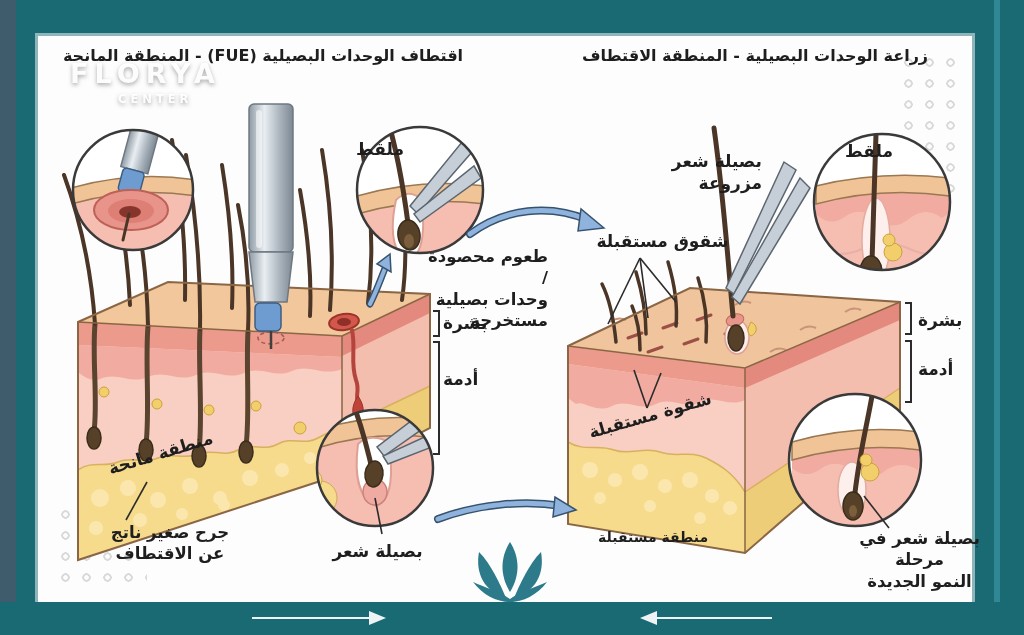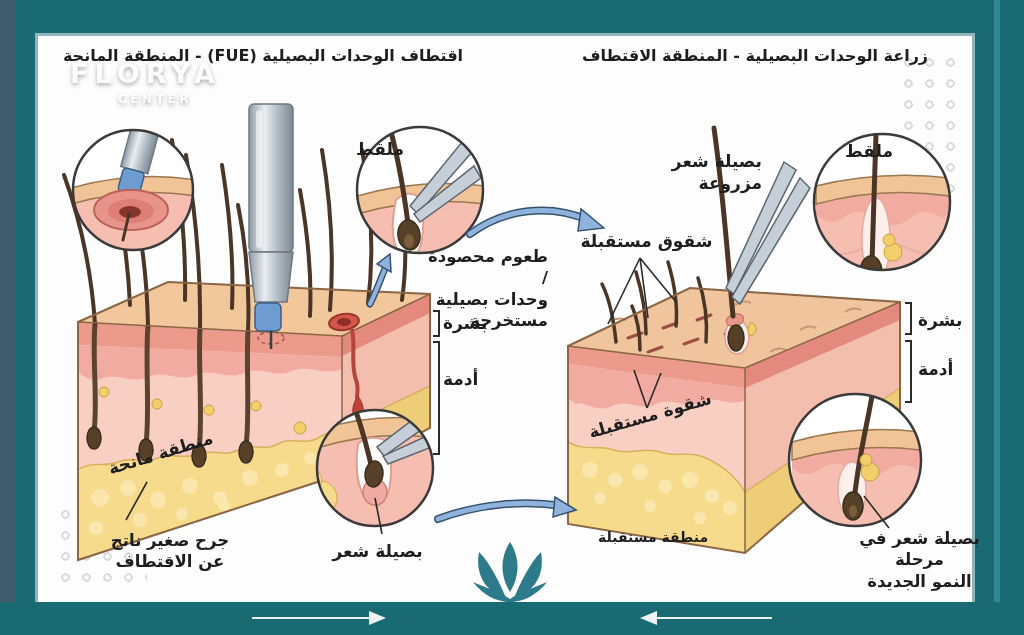--- a/index.html
+++ b/index.html
@@ -348,27 +348,27 @@
   <div class="wm wm-name">FLORYA</div>
   <div class="wm wm-sub">CENTER</div>
 
   <div class="lbl" dir="rtl" style="left:356px;top:138px;font-size:17px;">ملقط</div>
   <div class="lbl" dir="rtl" style="left:428px;top:246px;width:120px;font-size:16.5px;text-align:right;">طعوم محصودة /
 وحدات بصيلية
 مستخرجة</div>
   <div class="lbl" dir="rtl" style="left:443px;top:312px;font-size:17px;">بشرة</div>
   <div class="lbl" dir="rtl" style="left:443px;top:368px;font-size:17px;">أدمة</div>
   <div class="lbl rot" dir="rtl" style="left:98px;top:442px;width:125px;font-size:17px;text-align:center;transform:rotate(-17deg);">منطقة مانحة</div>
-  <div class="lbl" dir="rtl" style="left:95px;top:522px;width:150px;font-size:16.5px;text-align:center;margin-top:8px;">جرح صغير ناتج
+  <div class="lbl" dir="rtl" style="left:95px;top:522px;width:150px;font-size:16.5px;text-align:center;">جرح صغير ناتج
 عن الاقتطاف</div>
   <div class="lbl" dir="rtl" style="left:330px;top:540px;width:95px;font-size:17px;text-align:center;">بصيلة شعر</div>
 
   <div class="lbl" dir="rtl" style="left:650px;top:150px;width:112px;font-size:17px;text-align:right;">بصيلة شعر
 مزروعة</div>
-  <div class="lbl" dir="rtl" style="left:574px;top:230px;width:145px;font-size:17px;text-align:center;">شقوق مستقبلة</div>
+  <div class="lbl" dir="rtl" style="left:590px;top:230px;width:145px;font-size:17px;text-align:center;">شقوق مستقبلة</div>
   <div class="lbl" dir="rtl" style="left:845px;top:140px;font-size:17px;">ملقط</div>
   <div class="lbl" dir="rtl" style="left:918px;top:309px;font-size:17px;">بشرة</div>
   <div class="lbl" dir="rtl" style="left:918px;top:358px;font-size:17px;">أدمة</div>
   <div class="lbl rot" dir="rtl" style="left:585px;top:404px;width:130px;font-size:17px;text-align:center;transform:rotate(-16deg);">شقوة مستقبلة</div>
   <div class="lbl" dir="rtl" style="left:598px;top:528px;width:135px;font-size:14px;text-align:left;">منطقة مستقبلة</div>
   <div class="lbl" dir="rtl" style="left:832px;top:528px;width:175px;font-size:16.5px;text-align:center;">بصيلة شعر في مرحلة
 النمو الجديدة</div>
 
 </div>
 

